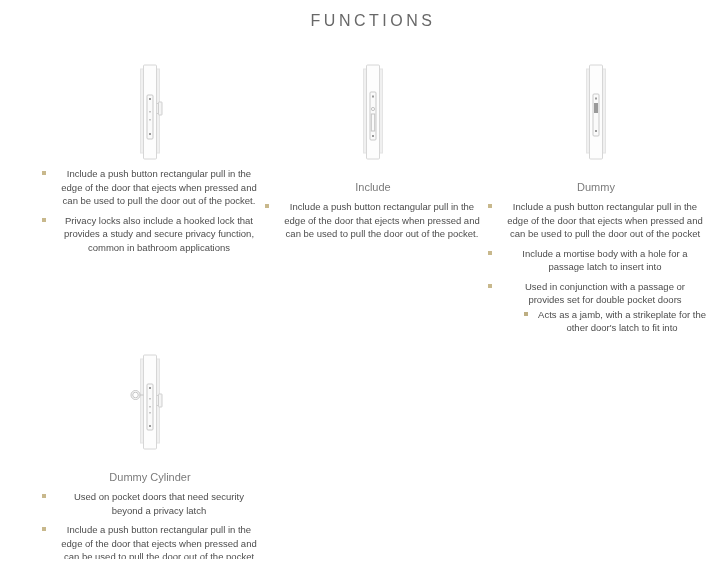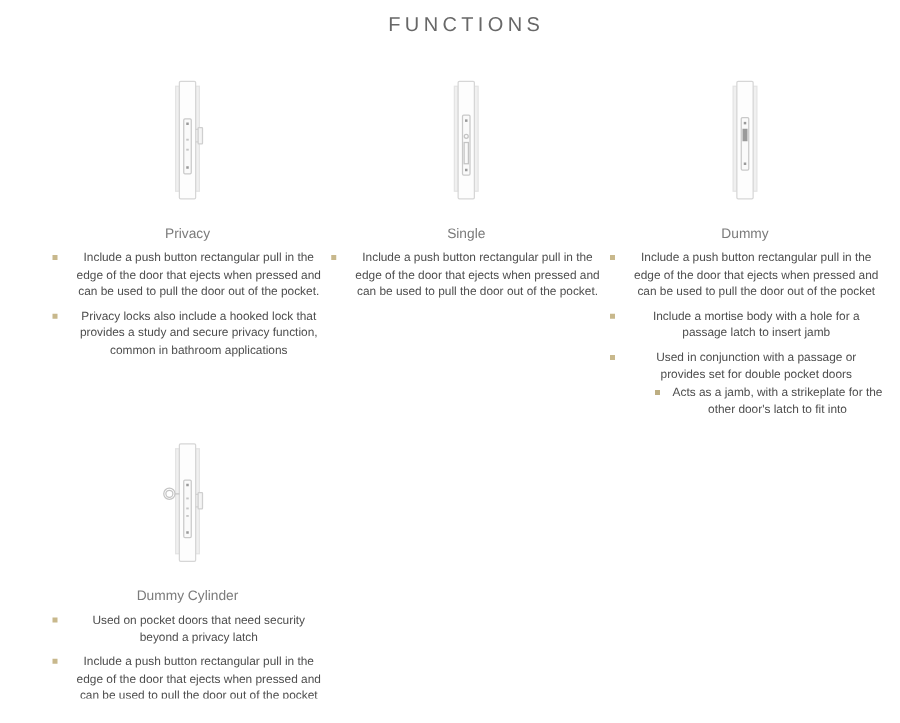--- a/index.html
+++ b/index.html
@@ -56,21 +56,20 @@
         <rect class="plate" x="20" y="31" width="6" height="44" rx="1"></rect>
         <rect class="screw" x="22" y="34" width="2" height="2"></rect>
         <rect class="mark" x="22" y="47" width="2" height="1.5"></rect>
         <rect class="mark" x="22" y="55" width="2" height="1.5"></rect>
         <rect class="screw" x="22" y="69" width="2" height="2"></rect>
         <rect class="button" x="31.5" y="38" width="3.5" height="13" rx="0.5"></rect>
         <line x1="29.5" y1="39.5" x2="31.5" y2="39.5" stroke="#cfcfcf"></line>
         <line x1="29.5" y1="49.5" x2="31.5" y2="49.5" stroke="#cfcfcf"></line>
       </svg>
     </div>
-    <div class="heading">Privacy</div>
     <div class="bullets">
       <div class="bullet">
         <span class="sq"></span>
         <div class="btxt">
             <div class="txt">Include a push button rectangular pull in the edge of the door that ejects when pressed and can be used to pull the door out of the pocket.</div>
           </div>
       </div>
       <div class="bullet">
         <span class="sq"></span>
         <div class="btxt">
@@ -86,21 +85,21 @@
         <rect class="strip" x="13.5" y="5" width="3" height="84"></rect>
         <rect class="strip" x="29.5" y="5" width="3" height="84"></rect>
         <rect class="stroke-main" x="16.5" y="1" width="13" height="94" rx="1"></rect>
         <rect class="plate" x="20" y="28" width="6" height="48" rx="1"></rect>
         <rect class="screw" x="22" y="31.5" width="2" height="2"></rect>
         <circle class="detail" cx="23" cy="45" r="1.6"></circle>
         <rect class="detail" x="21.3" y="50" width="3.4" height="17"></rect>
         <rect class="screw" x="22" y="71" width="2" height="2"></rect>
       </svg>
     </div>
-    <div class="heading">Single</div>
+    <div class="heading">Include</div>
     <div class="bullets">
       <div class="bullet">
         <span class="sq"></span>
         <div class="btxt">
             <div class="txt">Include a push button rectangular pull in the edge of the door that ejects when pressed and can be used to pull the door out of the pocket.</div>
           </div>
       </div>
     </div>
   </div>
 
@@ -120,21 +119,21 @@
     <div class="bullets">
       <div class="bullet">
         <span class="sq"></span>
         <div class="btxt">
             <div class="txt">Include a push button rectangular pull in the edge of the door that ejects when pressed and can be used to pull the door out of the pocket</div>
           </div>
       </div>
       <div class="bullet">
         <span class="sq"></span>
         <div class="btxt">
-            <div class="txt">Include a mortise body with a hole for a passage latch to insert jamb</div>
+            <div class="txt">Include a mortise body with a hole for a passage latch to insert into</div>
           </div>
       </div>
       <div class="bullet">
         <span class="sq"></span>
         <div class="btxt">
           <div class="txt">Used in conjunction with a passage or provides set for double pocket doors</div>
           <div class="subbullet">
             <span class="sq"></span>
             <div class="txt">Acts as a jamb, with a strikeplate for the other door's latch to fit into</div>
           </div>

